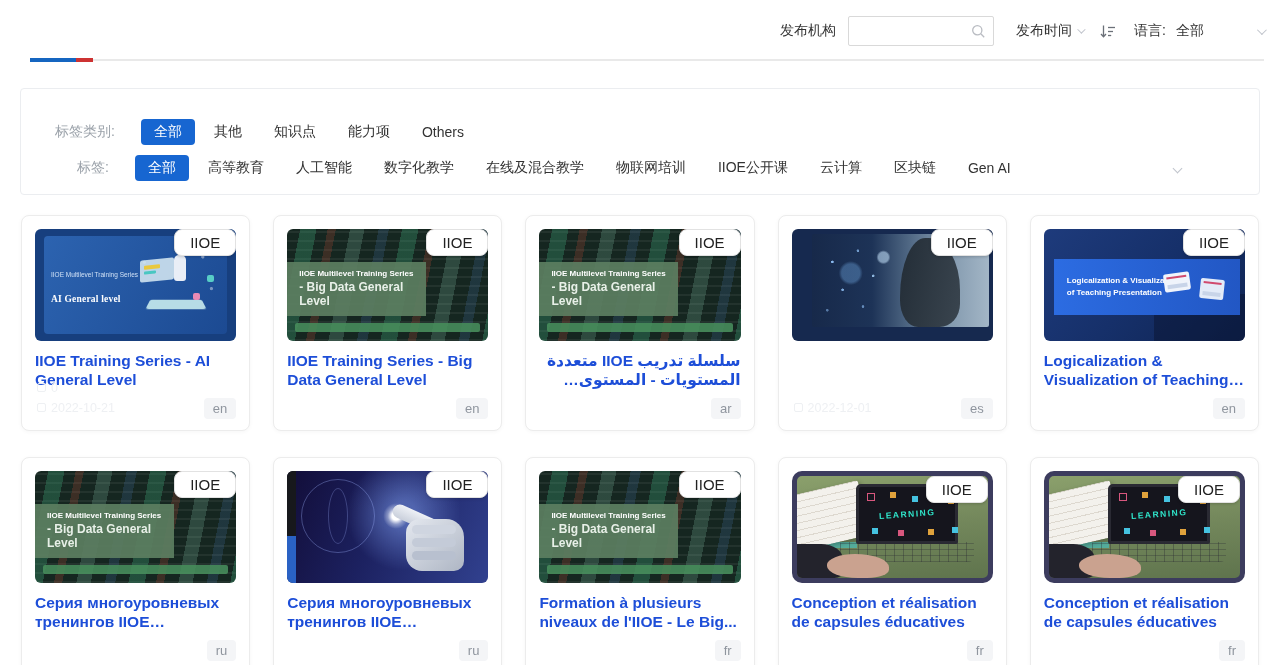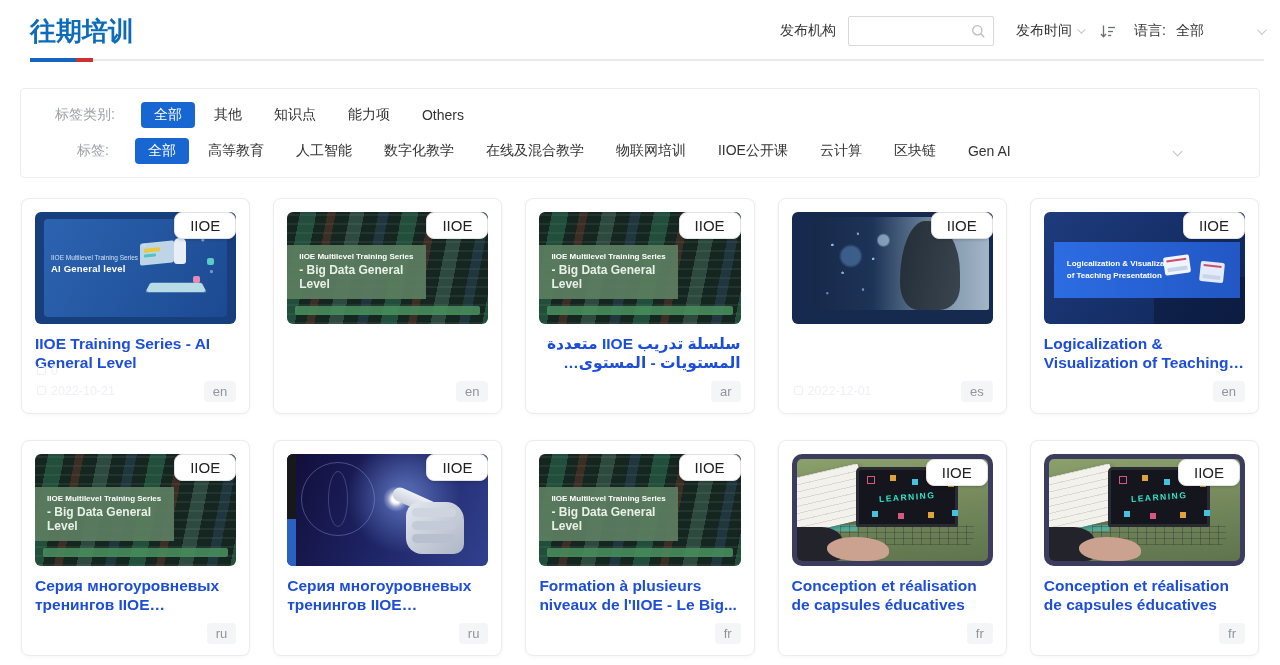--- a/index.html
+++ b/index.html
@@ -19,21 +19,21 @@
   .search-box input { width:100%; height:100%; border:0; outline:none; padding:0 28px 0 8px; font-size:13px; font-family:inherit; background:transparent; }
   .search-box .mag { position:absolute; right:7px; top:7px; }
   .time-group { display:flex; align-items:center; margin-left:22px; }
   .sort-icon { margin-left:16px; display:inline-flex; }
   .lang-label { margin-left:18px; }
   .lang-select { display:flex; align-items:center; width:88px; justify-content:space-between; margin-left:10px; }
   .chev { display:inline-block; width:7px; height:7px; border-right:1.5px solid #c0c4cc; border-bottom:1.5px solid #c0c4cc; transform:rotate(45deg) translateY(-2px); }
   .chev.sm { width:6px; height:6px; margin-left:5px; }
 
   
-  .filter-panel { margin:26px 20px 0 20px; border:1px solid #ebedf0; border-radius:4px; background:#fff; padding:13px 18px 13px 34px; }
+  .filter-panel { margin:26px 20px 0 20px; border:1px solid #ebedf0; border-radius:4px; background:#fff; padding:30px 18px 13px 34px; }
   .filter-row { display:flex; align-items:center; }
   .filter-row + .filter-row { margin-top:10px; }
   .filter-label { color:#9aa1a9; font-size:14px; margin-right:26px; flex:0 0 auto; }
   .pills { display:flex; align-items:center; flex-wrap:nowrap; gap:6px; flex:1 1 auto; }
   .pill { font-size:14px; color:#333; padding:4px 13px; border-radius:4px; cursor:pointer; white-space:nowrap; }
   .pill.active { background:#1766d1; color:#fff; }
   .pills .chev-end { margin-left:auto; margin-right:60px; transform:rotate(45deg); }
 
   
   .grid { display:grid; grid-template-columns:repeat(5,1fr); gap:26px 23px; padding:20px 21px 0 21px; }
@@ -48,21 +48,21 @@
   .meta { position:absolute; left:15px; bottom:12px; font-size:12.5px; color:#eef0f3; line-height:20px; }
   .meta .mi { display:inline-block; width:9px; height:9px; border:1px solid #eef0f3; border-radius:2px; margin-right:5px; }
   .lang-badge { position:absolute; right:13px; bottom:11px; background:#f4f5f7; color:#8f959e;
                 font-size:13px; padding:3px 9px; border-radius:4px; }
 
   
   .thumb-ai { background:#173f7e; }
   .thumb-ai .inner { position:absolute; inset:7px 9px; border-radius:4px; background:linear-gradient(118deg,#2c63b0,#1c4a92); }
   .ai-text { position:absolute; left:16px; top:42px; color:#fff; }
   .ai-l1 { font-size:6.5px; color:#cfe0f5; }
-  .ai-l2 { font-size:9.5px; font-weight:700; letter-spacing:.2px; margin-top:2px; }
+  .ai-l2 { font-size:9.5px; font-weight:700; letter-spacing:.2px; margin-top:16px;font-family:Liberation Serif, serif; }
   .ai-art { position:absolute; right:16px; top:20px; width:86px; height:66px;
             background:radial-gradient(circle at 12% 20%, rgba(255,255,255,.5) 1.2px, transparent 2px),
                        radial-gradient(circle at 80% 12%, rgba(255,255,255,.45) 1.2px, transparent 2px),
                        radial-gradient(circle at 90% 60%, rgba(255,255,255,.4) 1.2px, transparent 2px); }
   .ai-screen { position:absolute; left:6px; top:10px; width:34px; height:22px; background:#cfe3ef; border-radius:2px; transform:skewY(-6deg); opacity:.9; }
   .ai-chip { position:absolute; left:10px; top:16px; width:16px; height:4px; background:#e9c83e; border-radius:1px; transform:skewY(-6deg); }
   .ai-chip2 { position:absolute; left:10px; top:22px; width:12px; height:3px; background:#49c7c2; border-radius:1px; transform:skewY(-6deg); }
   .ai-bot { position:absolute; left:40px; top:6px; width:12px; height:26px; background:#e9eef6; border-radius:5px 5px 3px 3px; }
   .ai-base { position:absolute; left:14px; bottom:4px; width:56px; height:14px; background:#bfe3ea; transform:perspective(60px) rotateX(48deg); border-radius:3px; opacity:.95; }
   .ai-dot1,.ai-dot2 { position:absolute; width:7px; height:7px; background:#57cdc6; border-radius:2px; }
@@ -141,21 +141,20 @@
   .lt-hand { position:absolute; left:30px; bottom:0px; width:62px; height:24px; background:#caa28f; border-radius:45% 55% 35% 50%; }
   .lt-deskline { position:absolute; left:0; top:66px; width:60px; height:6px; background:#4db6ac; opacity:.8; }
 
   
   svg.ic { display:block; }
 </style>
 </head>
 <body>
 
 <div class="header">
-  <div class="page-title">往期培训</div>
   <div class="title-rule">
     <span class="seg-blue"></span>
     <span class="seg-red"></span>
   </div>
 
   <div class="header-controls">
     <span class="pub-label">发布机构</span>
     <span class="search-box">
       <input type="text" value="" style="">
       <span class="mag">
@@ -244,20 +243,21 @@
 
   <article class="card">
     <div class="thumb thumb-bigdata">
       <div class="bd-banner">
         <div class="bd-l1">IIOE Multilevel Training Series</div>
         <div class="bd-l2">- Big Data General Level</div>
       </div>
       <div class="bd-bar"></div>
       <div class="iioe-badge">IIOE</div>
     </div>
+    <h3 class="card-title">IIOE Training Series - Big Data General Level</h3>
     <span class="lang-badge">en</span>
   </article>
 
   <article class="card">
     <div class="thumb thumb-bigdata">
       <div class="bd-banner">
         <div class="bd-l1">IIOE Multilevel Training Series</div>
         <div class="bd-l2">- Big Data General Level</div>
       </div>
       <div class="bd-bar"></div>

